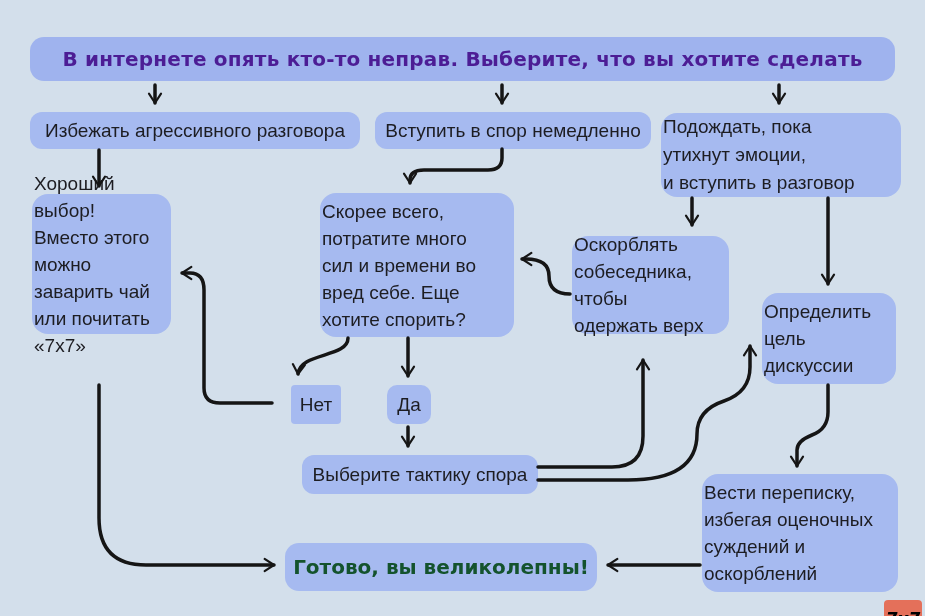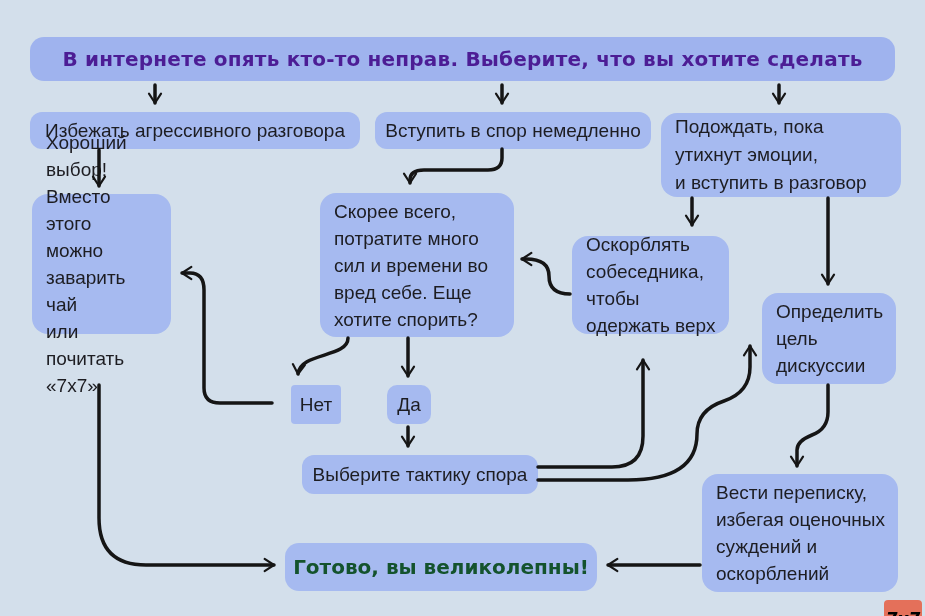--- a/index.html
+++ b/index.html
@@ -6,21 +6,21 @@
   #stage{
     position:relative;width:925px;height:616px;background:#d3dfeb;
     font-family:"Liberation Sans",sans-serif;color:#1d1d22;overflow:hidden;
   }
   .node{
     position:absolute;background:#a6baf0;border-radius:16px;
     font-size:19px;line-height:27px;white-space:pre-line;
     box-sizing:border-box;z-index:1;
   }
   .node.center{display:flex;align-items:center;justify-content:center;text-align:center;white-space:nowrap;}
-  .node.pad{display:flex;align-items:center;padding:4px 10px 4px 14px;}
+  .node.pad{display:flex;align-items:center;padding:4px 10px 4px 2px;}
   #title-box{
     left:30px;top:37px;width:865px;height:44px;background:#9fb3ee;border-radius:14px;
     display:flex;align-items:center;justify-content:center;
     font-family:"DejaVu Sans",sans-serif;font-weight:bold;font-size:20px;color:#4c1d95;
     white-space:nowrap;letter-spacing:.2px;
   }
   #node-avoid{left:30px;top:112px;width:330px;height:37px;border-radius:12px;}
   #node-argue-now{left:375px;top:112px;width:276px;height:37px;border-radius:12px;}
   #node-wait{left:661px;top:113px;width:240px;height:84px;line-height:28px;}
   #node-good-choice{left:32px;top:194px;width:139px;height:140px;}

